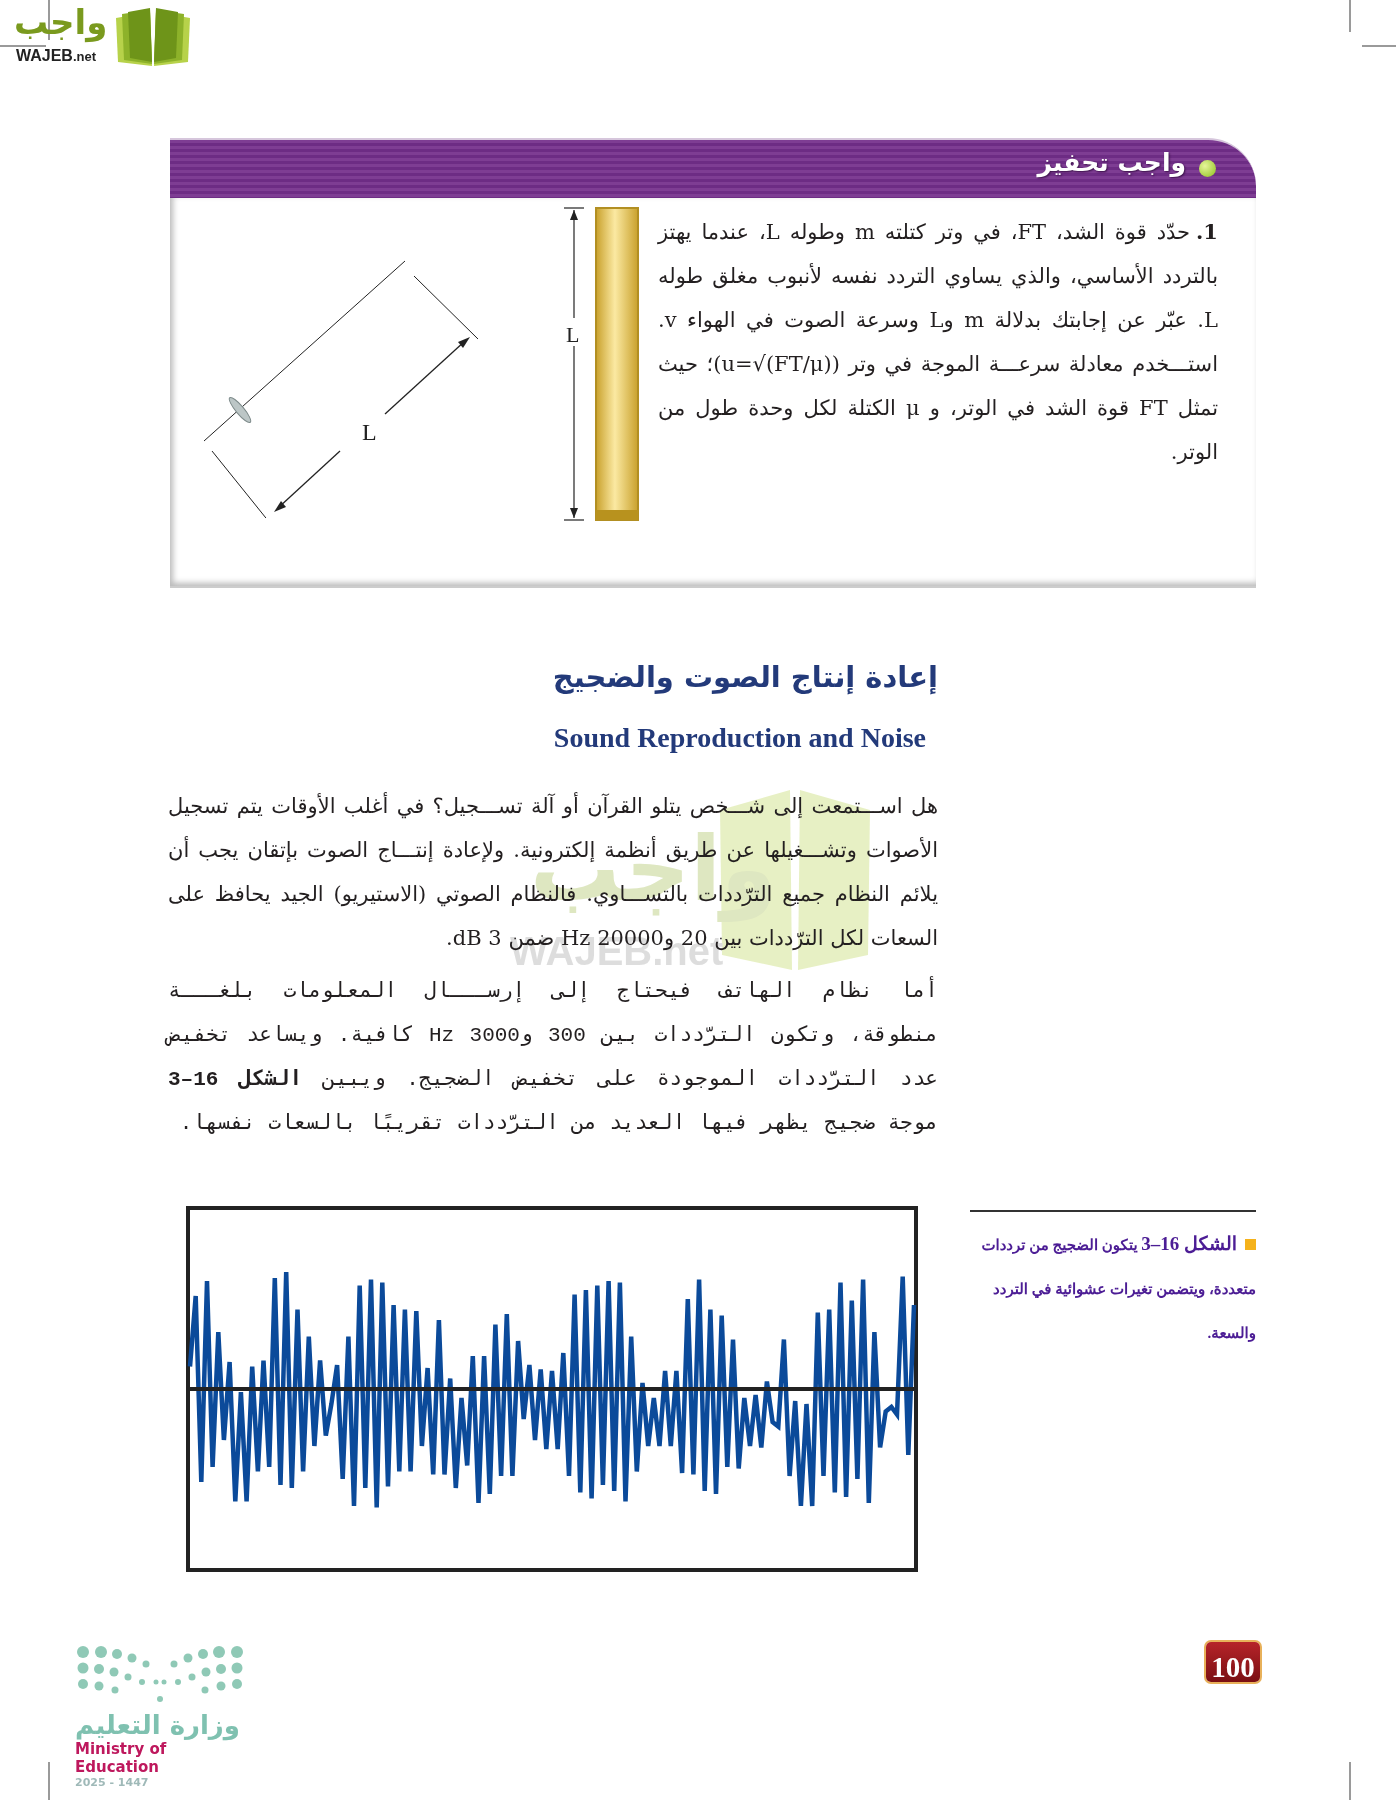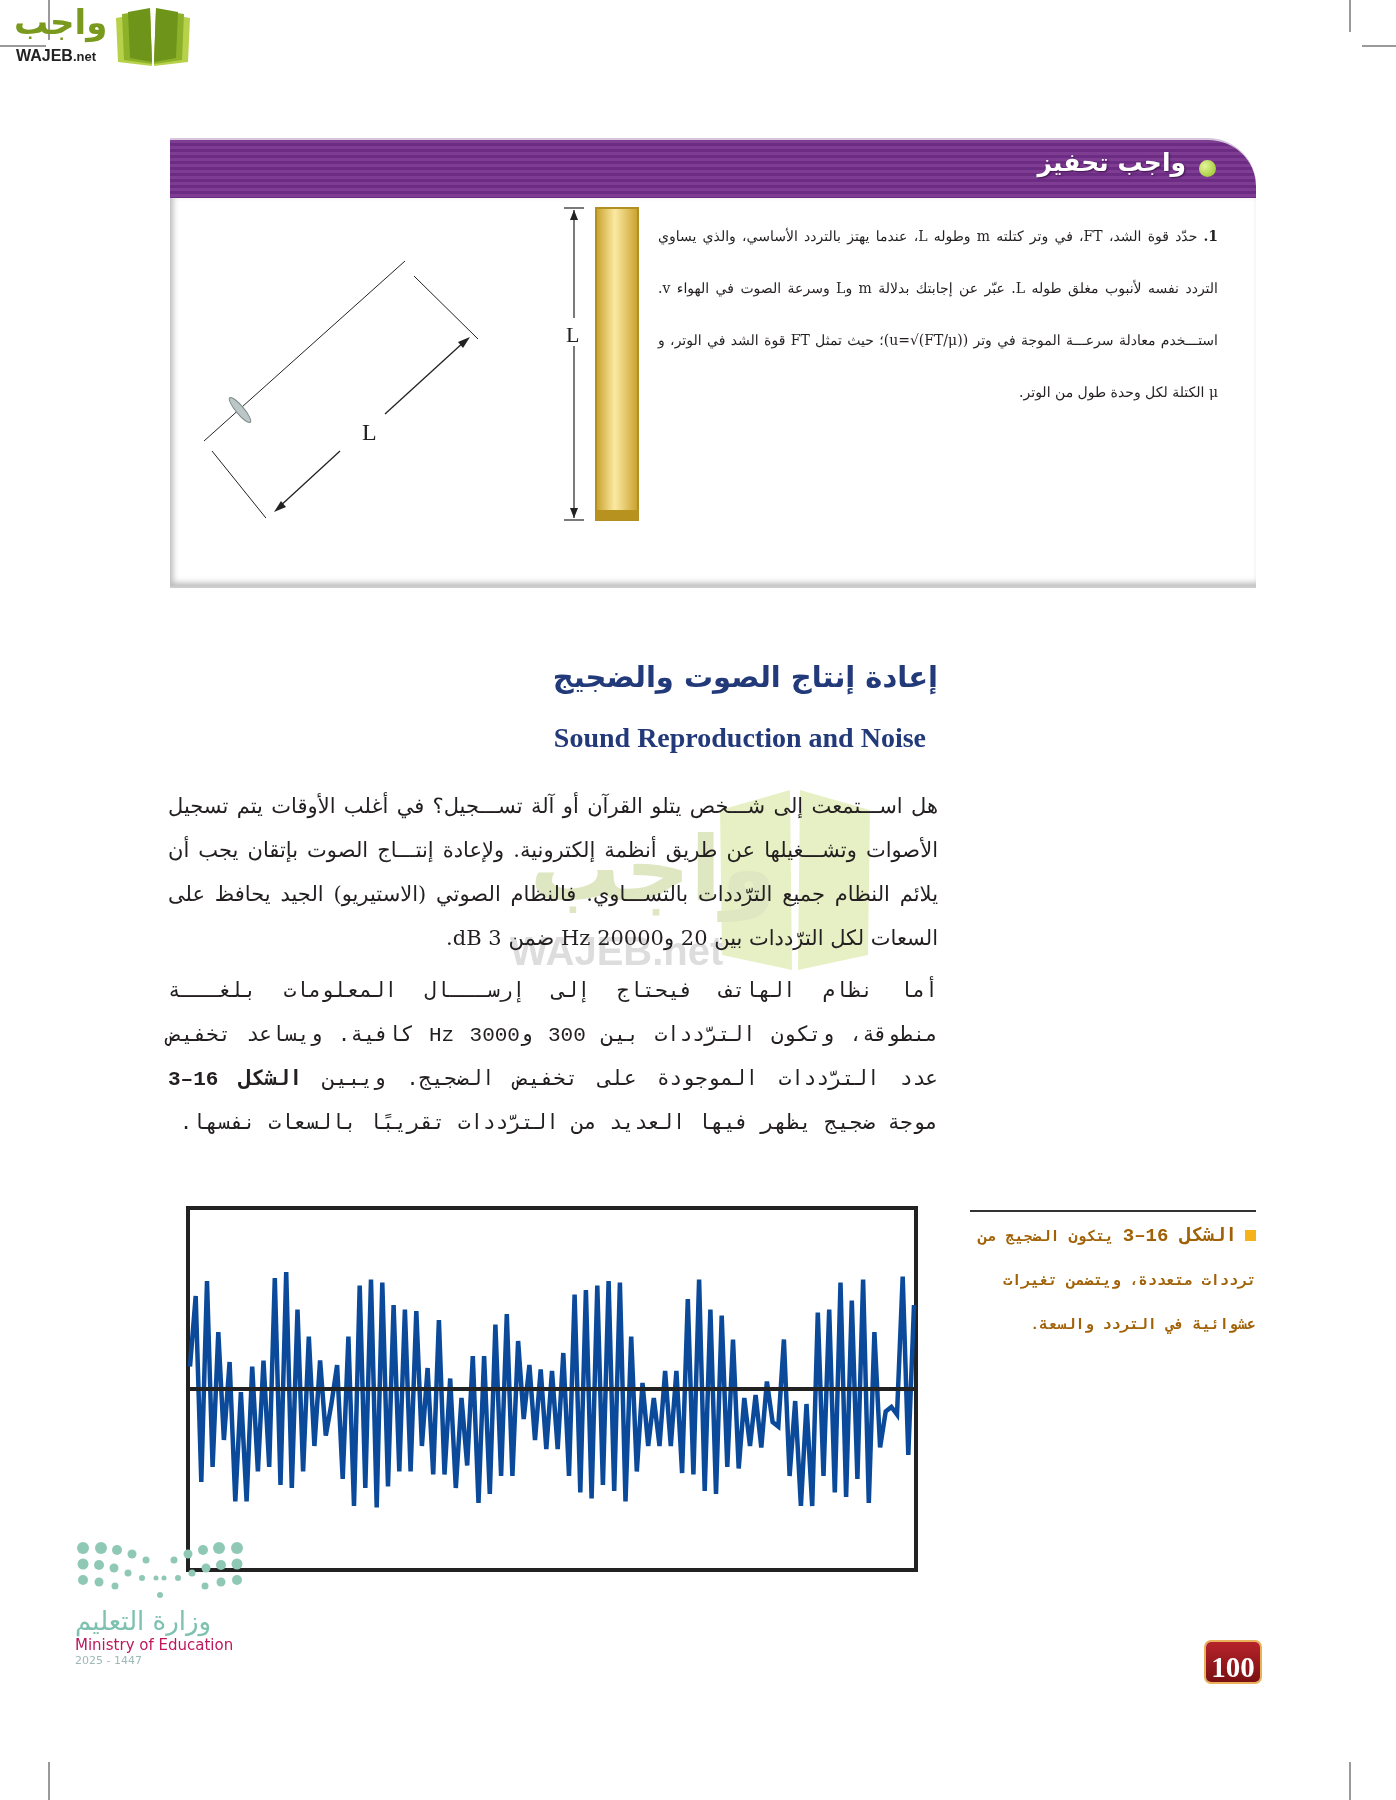--- a/index.html
+++ b/index.html
@@ -13,37 +13,37 @@
   .wajeb-en span{font-size:13px;}
   .book{position:absolute;left:104px;top:2px;width:82px;height:60px;}
   
   .ch-header{left:170px;top:138px;width:1086px;height:60px;
     background:repeating-linear-gradient(180deg,#7e3d93 0px,#7e3d93 3px,#6d2c84 3px,#6d2c84 6px);
     border-top-right-radius:48px;border-top:2px solid #d6c6dc;}
   .ch-title{position:absolute;right:70px;top:8px;font-family:"DejaVu Sans",sans-serif;font-weight:bold;font-size:25px;color:#fff;direction:rtl;text-shadow:1px 1px 2px #3a1048;}
   .ch-dot{position:absolute;right:40px;top:20px;width:17px;height:17px;border-radius:50%;background:radial-gradient(circle at 35% 35%,#e6f59a,#8dbf1c);}
   .ch-body{left:170px;top:198px;width:1086px;height:388px;background:#fff;
     box-shadow:inset 6px 0 6px -3px #bbb, inset 0 -6px 6px -3px #bbb;border-bottom:2px solid #ccc;}
-  .q{position:absolute;right:38px;width:560px;direction:rtl;text-align:justify;font-size:14px;line-height:52px;}
+  .q{position:absolute;right:38px;width:560px;direction:rtl;text-align:justify;font-size:21px;line-height:44px;}
   .q .num{font-weight:bold;margin-left:6px;}
   
   .h-ar{right:458px;top:660px;font-family:"DejaVu Sans",sans-serif;font-weight:bold;font-size:29px;color:#233a7a;direction:rtl;}
   .h-en{right:470px;top:722px;font-family:"Liberation Serif",serif;font-weight:bold;font-size:28px;color:#233a7a;}
   .para{right:458px;width:770px;direction:rtl;text-align:justify;text-align-last:right;font-size:21px;line-height:44px;}
   .para b{font-weight:bold;}
   
-  .cap{left:970px;top:1210px;width:286px;border-top:2px solid #333;direction:rtl;font-family:Liberation Mono, monospace;font-weight:bold;font-size:15px;line-height:44px;color:#a16207;padding-top:2px;letter-spacing:1px;}
+  .cap{left:970px;top:1210px;width:286px;border-top:2px solid #333;direction:rtl;font-family:Liberation Serif, serif;font-weight:bold;font-size:15px;line-height:44px;color:#4c1d95;padding-top:10px;letter-spacing:1px;}
   .cap .sq{display:inline-block;width:11px;height:11px;background:#f5b21b;margin-left:8px;}
   .cap .fig{font-size:19px;}
   
   .chart{left:186px;top:1206px;width:732px;height:366px;}
   
   .wm{left:470px;top:780px;width:480px;height:200px;opacity:0.32;pointer-events:none;}
   
-  .min{left:75px;top:1540px;width:175px;}
+  .min{left:75px;top:1644px;width:175px;font-weight:bold;}
   .min-ar{font-family:"DejaVu Sans",sans-serif;font-size:26px;color:#7fc1b0;direction:rtl;text-align:left;}
   .min-en{font-family:"DejaVu Sans",sans-serif;font-size:15px;color:#be185d;}
   .min-yr{font-family:"DejaVu Sans",sans-serif;font-size:11px;color:#9fb9b8;}
   
   .pg{left:1206px;top:1642px;width:54px;height:40px;background:linear-gradient(180deg,#b6242a,#7a0f12);border-radius:5px;box-shadow:0 0 0 2px #e8b15a;
     color:#fff;font-family:"Liberation Serif",serif;font-weight:bold;font-size:29px;text-align:center;line-height:50px;}
 </style>
 </head>
 <body>
 

